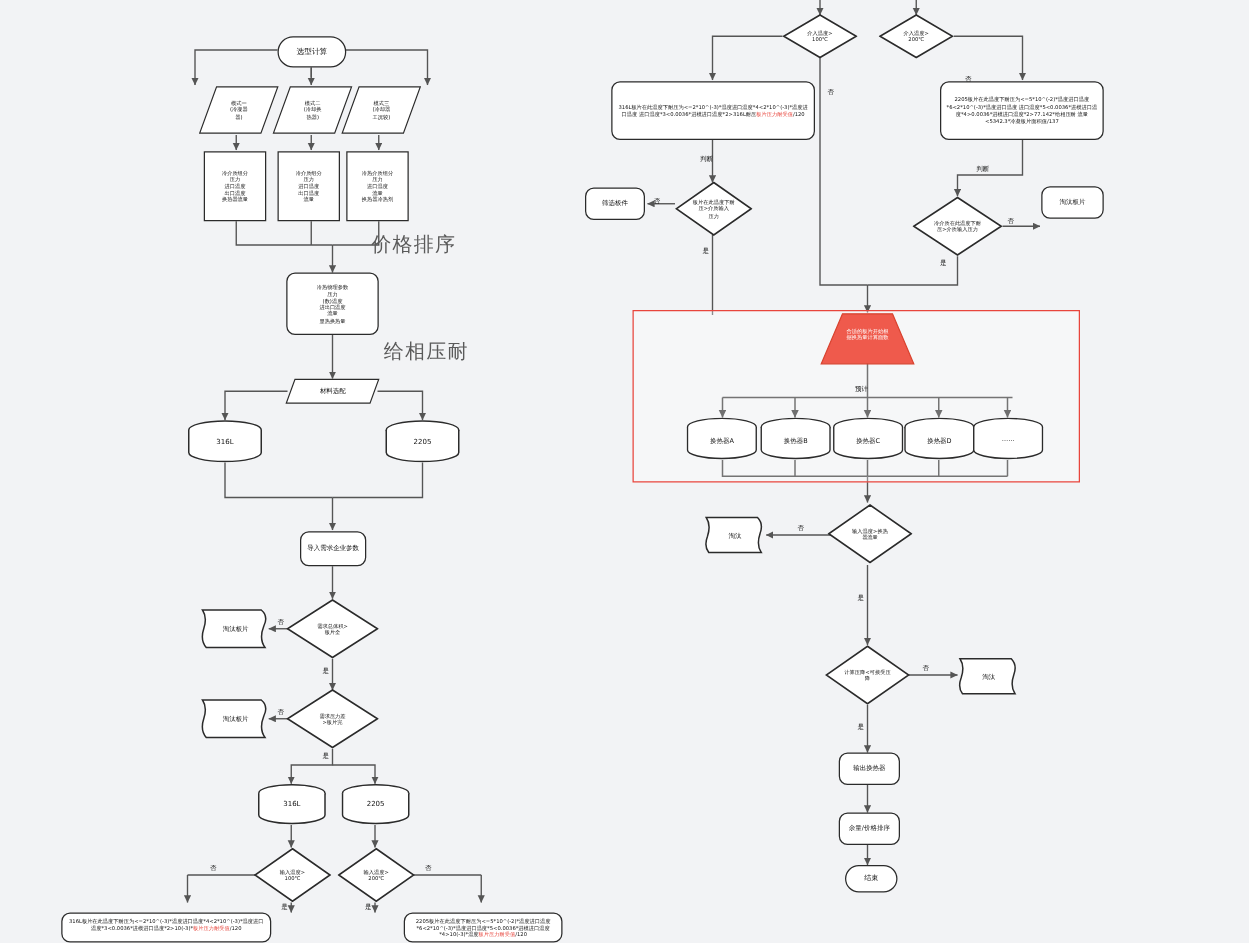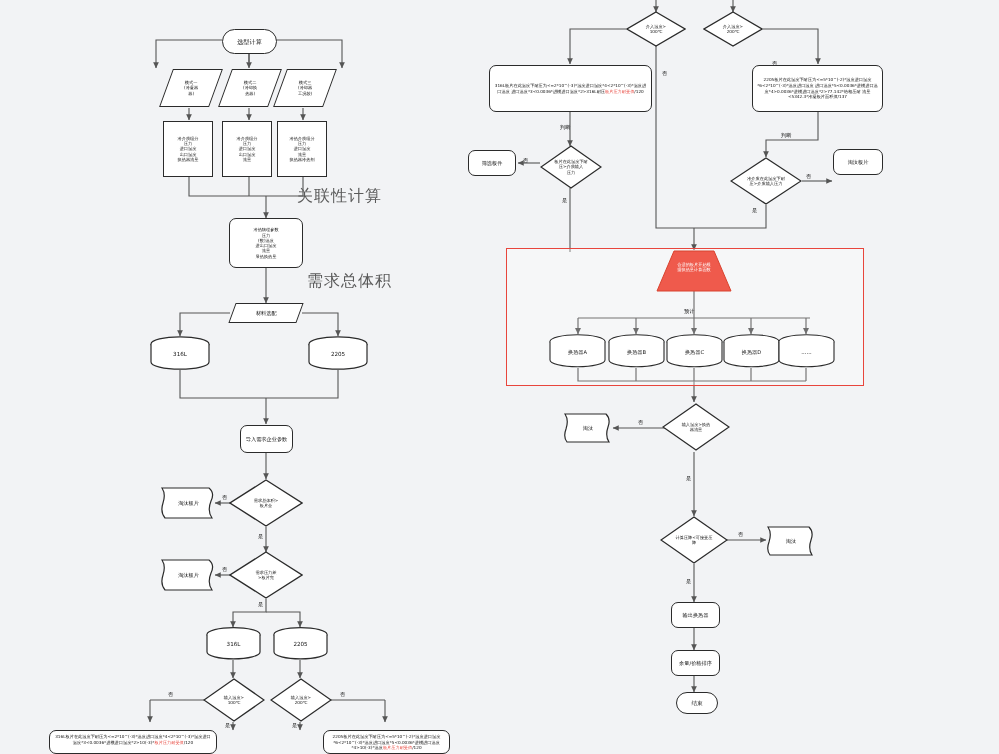--- a/index.html
+++ b/index.html
@@ -148,22 +148,22 @@
       <path d="M694,452 L694,516" marker-end="url(#ahr)"></path>
 
       <path d="M722,540 L766,540" marker-end="url(#ahr)"></path>
 
       <path d="M694,564 L694,602" marker-end="url(#ahr)"></path>
       <path d="M694,628 L694,650" marker-end="url(#ahr)"></path>
       <path d="M694,676 L694,692" marker-end="url(#ahr)"></path>
     </g>
   </svg>
 
-  <div class="section-title" style="left:297px;top:186px;">关联性计算</div>
-  <div class="section-title" style="left:307px;top:271px;">需求总体积</div>
+  <div class="section-title" style="left:297px;top:186px;">价格排序</div>
+  <div class="section-title" style="left:307px;top:271px;">给相压耐</div>
 
   <div class="node stadium fs6" style="left:222px;top:29px;width:55px;height:25px;">选型计算</div>
 
   <div class="node para fs4" style="left:166px;top:69px;width:50px;height:38px;">
     <span style="white-space:pre-line;">模式一
 (冷凝器
 器)</span>
   </div>
   <div class="node para fs4" style="left:225px;top:69px;width:50px;height:38px;">
     <span style="white-space:pre-line;">模式二

